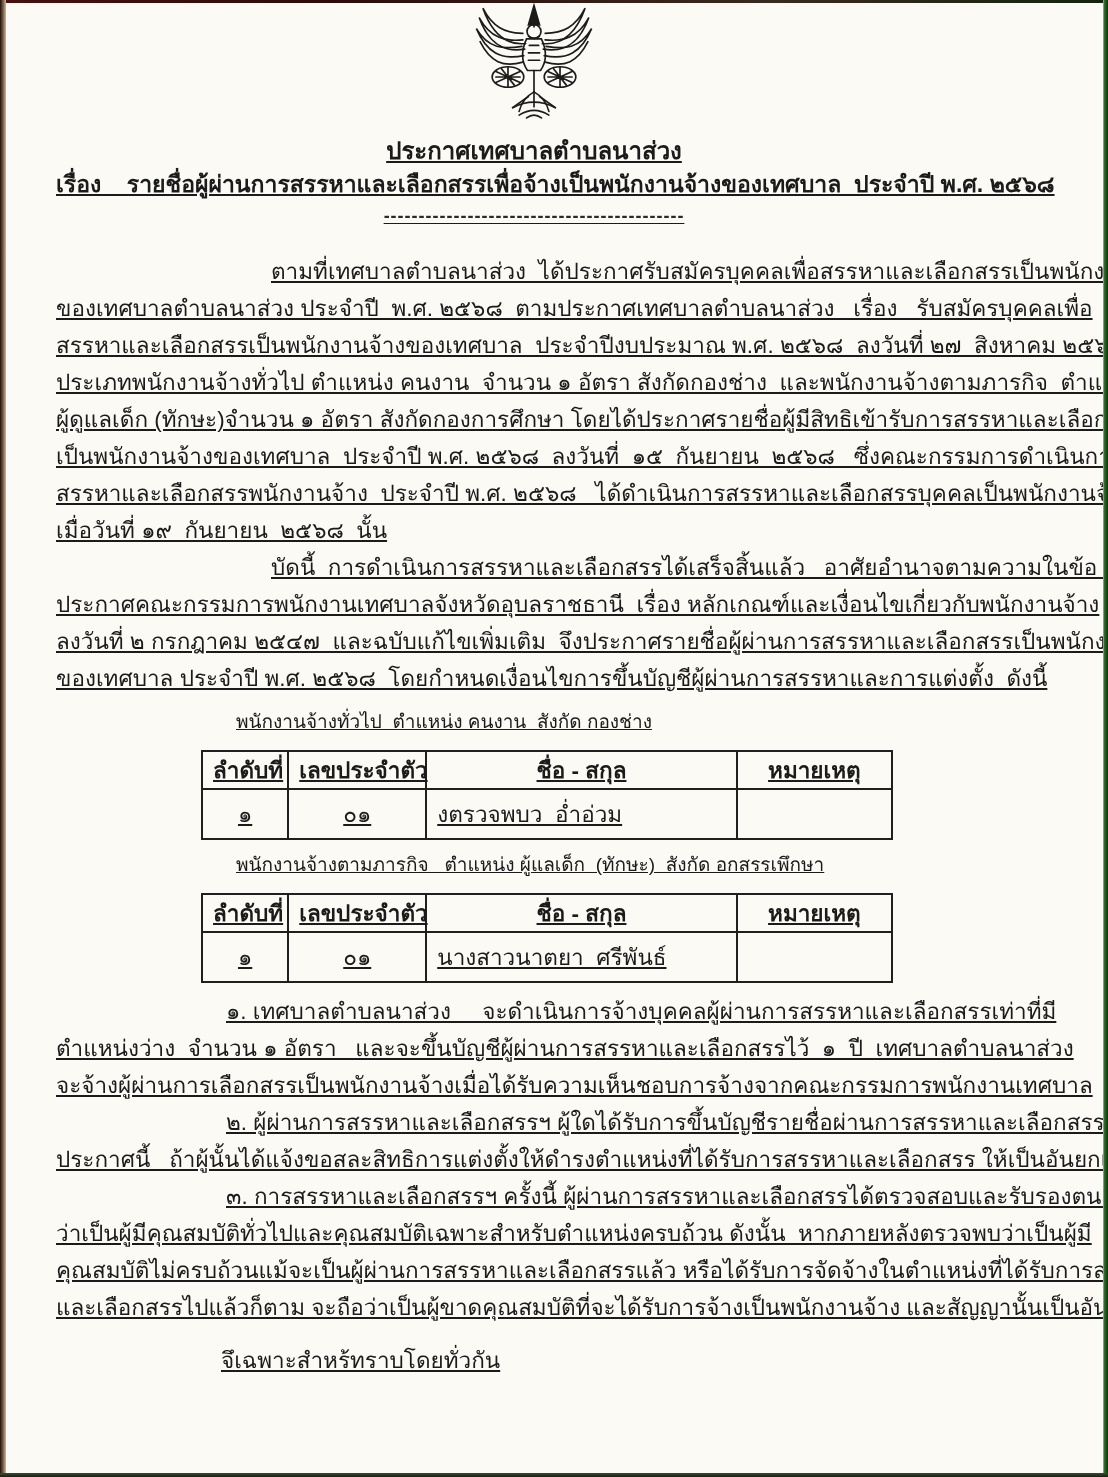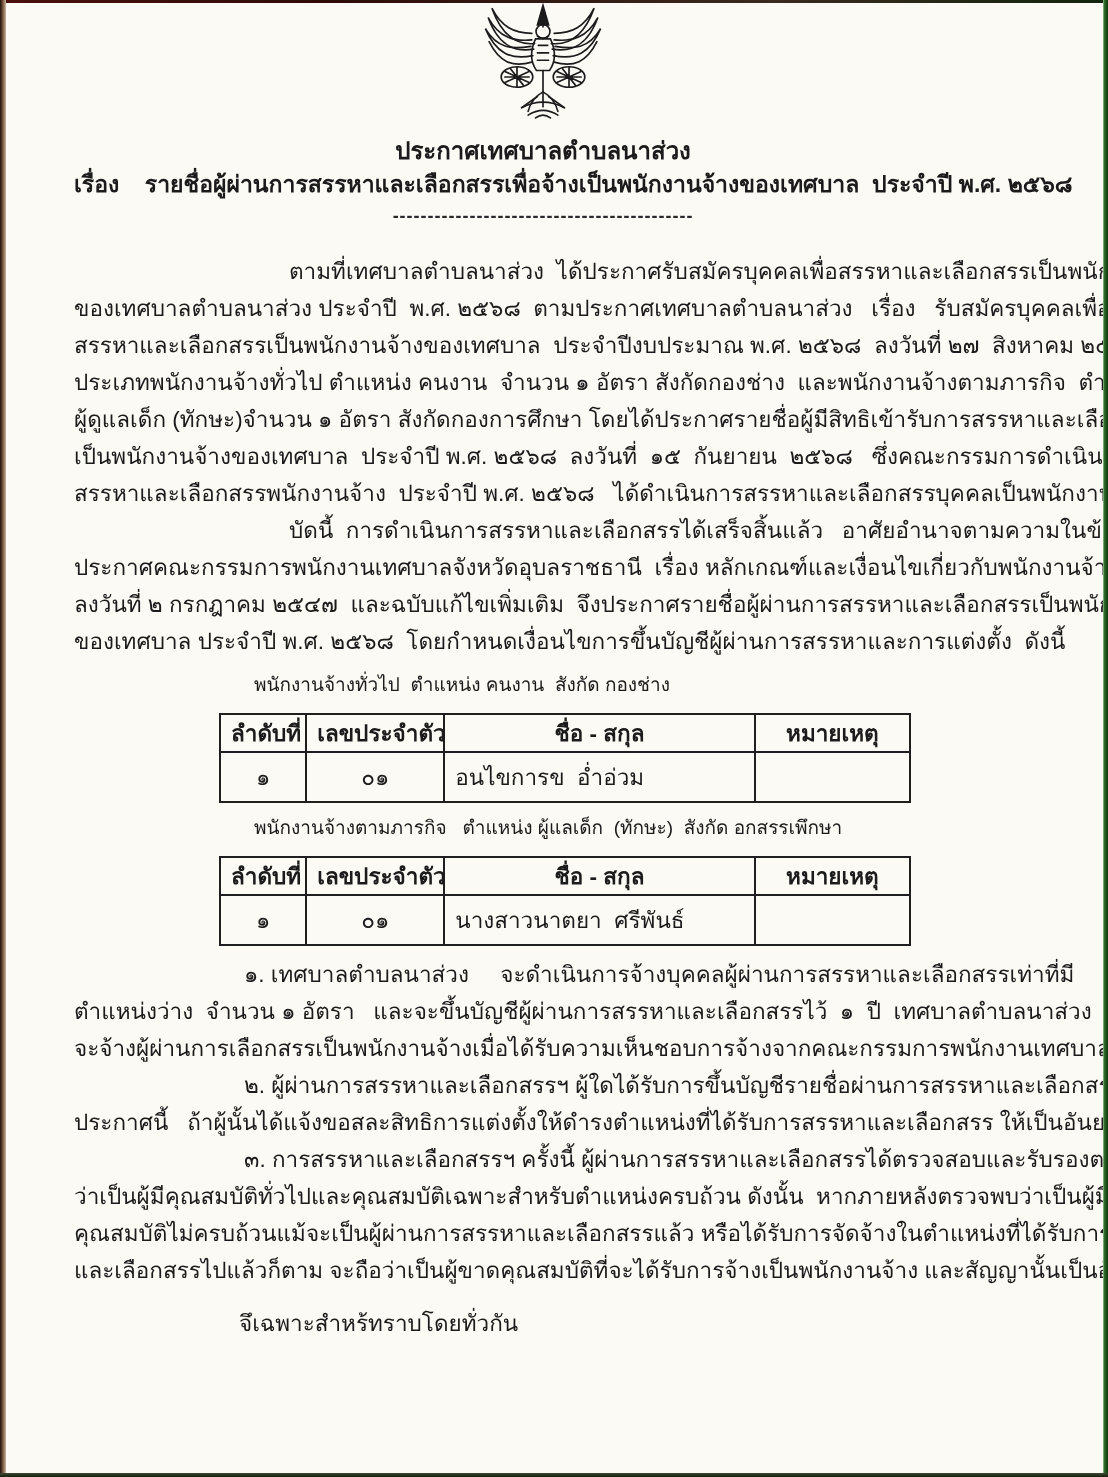--- a/index.html
+++ b/index.html
@@ -14,21 +14,22 @@
   
   .edge{position:absolute;z-index:5;}
   .edge-top{top:0;left:0;width:100%;height:3px;background:linear-gradient(to right,#4a100c,#2e0b08 30%,#3a2a20 70%,#12240e);}
   .edge-left{top:0;left:0;width:6px;height:100%;background:linear-gradient(to right,#1c0f0a,#8a6a4f 60%,#c9b8a4);}
   .edge-right{top:0;right:0;width:5px;height:100%;background:linear-gradient(to left,#0d330c,#2e6b28 70%,#9fbf97);}
   .edge-bottom{bottom:0;left:0;width:100%;height:4px;background:linear-gradient(to top,#16200f,#3a4a30);}
 
   .content{
     position:absolute;top:0;left:0;width:100%;height:100%;
     box-sizing:border-box;
-    padding:0 96px 0 74px;
+    padding:0 96px 0 56px;
+    text-decoration:underline;
   }
   .emblem-wrap{text-align:center;height:130px;padding-top:2px;}
   .doc-title{
     text-align:center;font-weight:bold;font-size:24px;line-height:33px;margin-top:2px;
     white-space:pre;
   }
   .doc-subject{
     text-align:center;font-weight:bold;font-size:23px;line-height:34px;white-space:pre;
   }
   .divider{
@@ -114,20 +115,21 @@
     <div class="divider">-------------------------------------------</div>
 
     <div class="para indent-215 p-first">
         <div class="line">ตามที่เทศบาลตำบลนาส่วง  ได้ประกาศรับสมัครบุคคลเพื่อสรรหาและเลือกสรรเป็นพนักงานจ้าง</div>
         <div class="line">ของเทศบาลตำบลนาส่วง ประจำปี  พ.ศ. ๒๕๖๘  ตามประกาศเทศบาลตำบลนาส่วง   เรื่อง   รับสมัครบุคคลเพื่อ</div>
         <div class="line">สรรหาและเลือกสรรเป็นพนักงานจ้างของเทศบาล  ประจำปีงบประมาณ พ.ศ. ๒๕๖๘  ลงวันที่ ๒๗  สิงหาคม ๒๕๖๘</div>
         <div class="line">ประเภทพนักงานจ้างทั่วไป ตำแหน่ง คนงาน  จำนวน ๑ อัตรา สังกัดกองช่าง  และพนักงานจ้างตามภารกิจ  ตำแหน่ง</div>
         <div class="line">ผู้ดูแลเด็ก (ทักษะ)จำนวน ๑ อัตรา สังกัดกองการศึกษา โดยได้ประกาศรายชื่อผู้มีสิทธิเข้ารับการสรรหาและเลือกสรร</div>
         <div class="line">เป็นพนักงานจ้างของเทศบาล  ประจำปี พ.ศ. ๒๕๖๘  ลงวันที่  ๑๕  กันยายน  ๒๕๖๘   ซึ่งคณะกรรมการดำเนินการ</div>
         <div class="line">สรรหาและเลือกสรรพนักงานจ้าง  ประจำปี พ.ศ. ๒๕๖๘   ได้ดำเนินการสรรหาและเลือกสรรบุคคลเป็นพนักงานจ้าง</div>
+        <div class="line">เมื่อวันที่ ๑๙  กันยายน  ๒๕๖๘  นั้น</div>
       </div>
     <div class="para indent-215">
         <div class="line">บัดนี้  การดำเนินการสรรหาและเลือกสรรได้เสร็จสิ้นแล้ว   อาศัยอำนาจตามความในข้อ ๒๐ แห่ง</div>
         <div class="line">ประกาศคณะกรรมการพนักงานเทศบาลจังหวัดอุบลราชธานี  เรื่อง หลักเกณฑ์และเงื่อนไขเกี่ยวกับพนักงานจ้าง</div>
         <div class="line">ลงวันที่ ๒ กรกฎาคม ๒๕๔๗  และฉบับแก้ไขเพิ่มเติม  จึงประกาศรายชื่อผู้ผ่านการสรรหาและเลือกสรรเป็นพนักงานจ้าง</div>
         <div class="line">ของเทศบาล ประจำปี พ.ศ. ๒๕๖๘  โดยกำหนดเงื่อนไขการขึ้นบัญชีผู้ผ่านการสรรหาและการแต่งตั้ง  ดังนี้</div>
       </div>
 
     <div class="caption light">พนักงานจ้างทั่วไป  ตำแหน่ง คนงาน  สังกัด กองช่าง</div>
     <table class="roster">
@@ -140,21 +142,21 @@
       <tbody>
           <tr>
         <th>ลำดับที่</th>
         <th>เลขประจำตัว</th>
         <th>ชื่อ - สกุล</th>
         <th>หมายเหตุ</th>
       </tr>
       <tr>
         <td class="center">๑</td>
         <td class="center">๐๑</td>
-        <td>อนไขการข  อ่ำอ่วม</td>
+        <td>งตรวจพบว  อ่ำอ่วม</td>
         <td></td>
       </tr>
     </tbody>
       </table>
 
     <div class="caption light">พนักงานจ้างตามภารกิจ   ตำแหน่ง ผู้แลเด็ก  (ทักษะ)  สังกัด อกสรรเพึกษา</div>
     <table class="roster">
       <colgroup>
           <col class="col-no">
           <col class="col-id">

